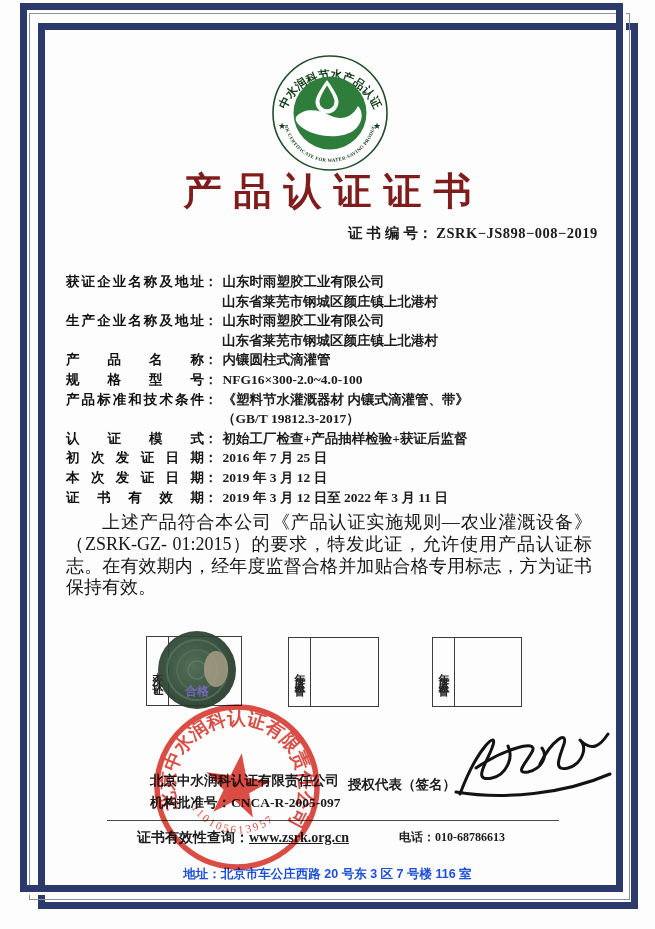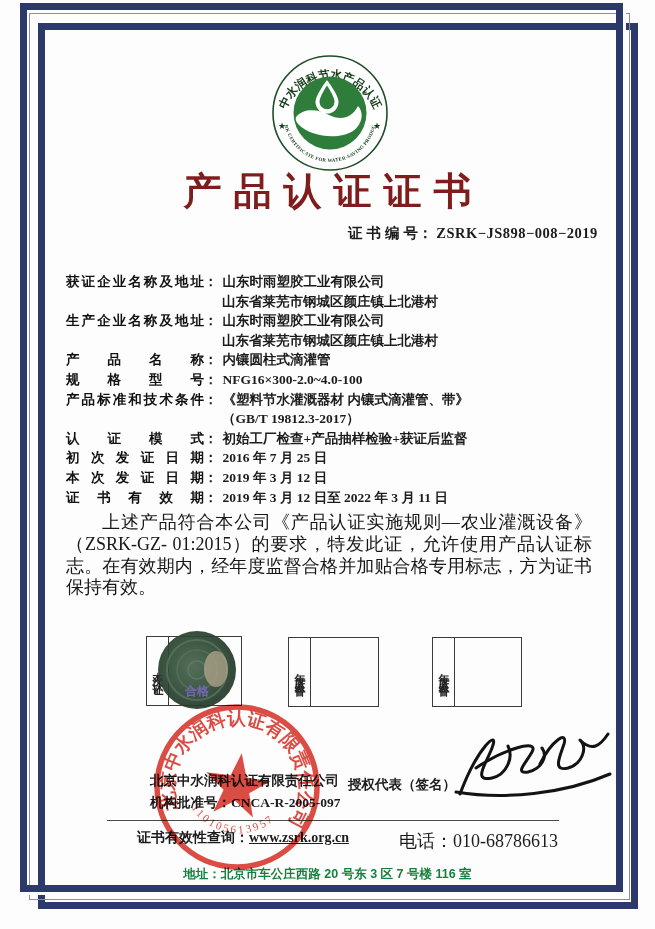--- a/index.html
+++ b/index.html
@@ -46,23 +46,23 @@
   .green-stamp{position:absolute;left:156px;top:629px;width:82px;height:82px;z-index:3;}
   
   .company{position:absolute;left:150px;top:772px;font-size:13.5px;font-weight:700;white-space:nowrap;}
   .approval{position:absolute;left:150px;top:794px;font-size:13.5px;font-weight:700;white-space:nowrap;}
   .signlabel{position:absolute;left:348px;top:776px;font-size:13.5px;font-weight:600;white-space:nowrap;}
   .signature{position:absolute;left:446px;top:720px;width:172px;height:96px;z-index:5;}
   .rule{position:absolute;left:107px;top:820px;width:452px;border-top:1.5px solid #4a4a4a;}
   
   .query{position:absolute;left:137px;top:829px;font-size:14px;font-weight:700;white-space:nowrap;}
   .query .site{text-decoration:underline;}
-  .phone{position:absolute;left:399px;top:829px;font-size:18px;font-weight:400;white-space:nowrap;}
+  .phone{position:absolute;left:399px;top:829px;font-size:12px;font-weight:700;white-space:nowrap;}
   .address{position:absolute;left:0;right:0;top:866px;text-align:center;
-    font-family:"Liberation Sans",sans-serif;font-weight:600;font-size:12.5px;color:#15803d;}
+    font-family:"Liberation Sans",sans-serif;font-weight:600;font-size:12.5px;color:#1d4ed8;}
   
   .red-stamp{position:absolute;left:150px;top:700px;width:174px;height:174px;z-index:6;
     opacity:.83;mix-blend-mode:multiply;transform:rotate(8deg);}
 </style>
 </head>
 <body>
 
 <div class="frame frame-b"></div>
 <div class="frame frame-m"></div>
 <div class="frame frame-a"></div>

